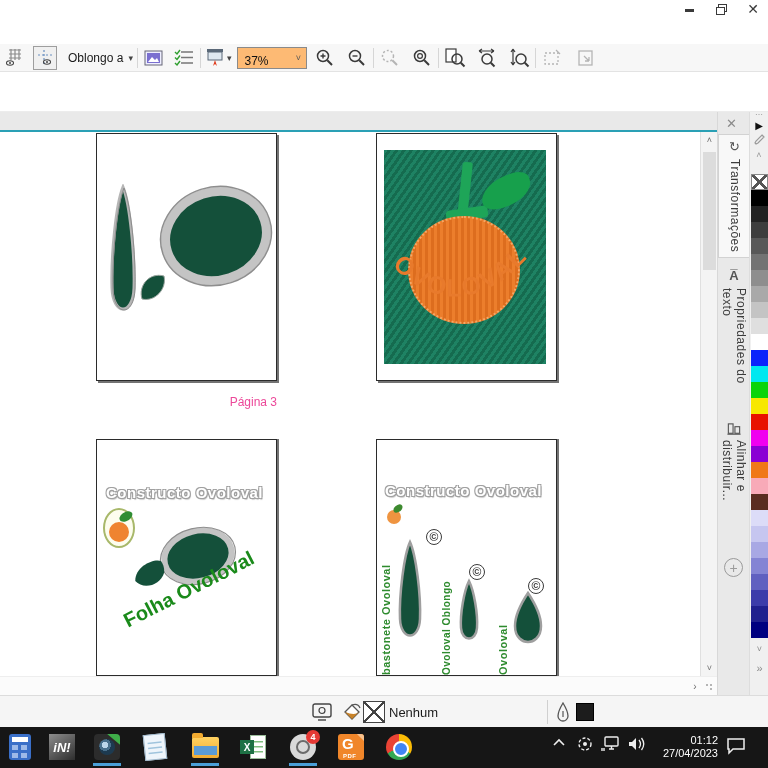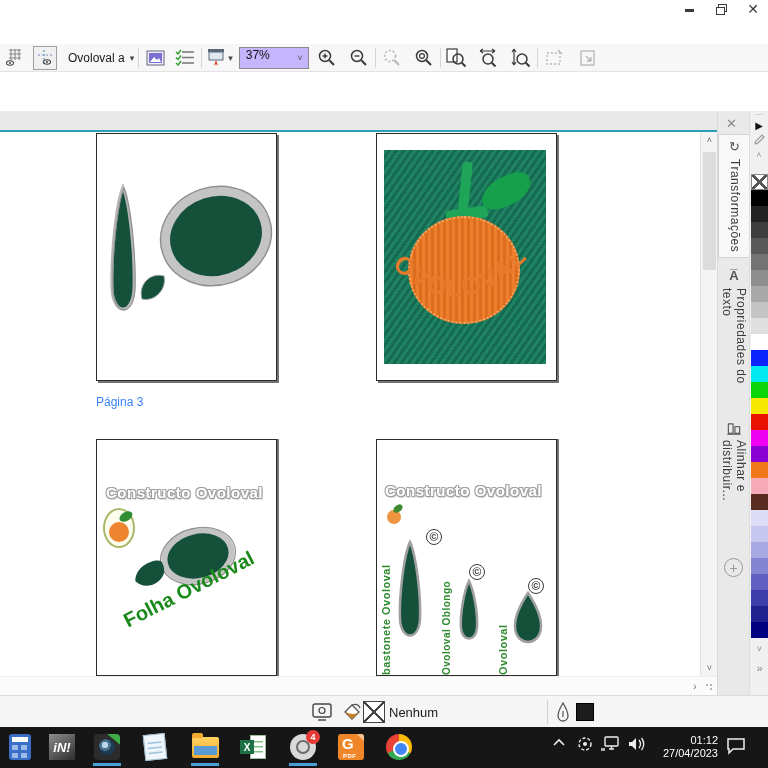--- a/index.html
+++ b/index.html
@@ -19,34 +19,34 @@
   .menu-item { position:absolute; left:22px; top:5px; font-size:13px; color:#1a1a1a; padding:2px 4px; }
   .menu-clip { position:absolute; left:0; top:8px; width:5px; height:10px; background:#9a8f86; }
   .user-btn { position:absolute; right:4px; top:3px; width:17px; height:19px; border:1px solid #c9c9c9; background:#f2f2f2; display:flex; align-items:center; justify-content:center; }
 
   .toolbar { position:absolute; left:0; top:44px; width:768px; height:28px; background:#f7f7f7; border-bottom:1px solid #e3e3e3; display:flex; align-items:center; }
   .tb { display:flex; align-items:center; justify-content:center; height:24px; min-width:24px; }
   .tb-sep { width:1px; height:20px; background:#d6d6d6; margin:0 4px; }
   .tb-box { border:1px solid #9e9e9e; background:#f0f0f0; }
   .tb-label { font-size:12px; color:#1a1a1a; padding:0 3px; }
   .caret { font-size:9px; color:#444; margin-left:2px; }
-  .combo { width:70px; height:22px; border:1px solid #8a8a8a; background:#c4b5fd; display:flex; align-items:flex-start; margin:0 6px; }
+  .combo { width:70px; height:22px; border:1px solid #8a8a8a; background:#fdba74; display:flex; align-items:flex-end; margin:0 6px; }
   .combo .val { flex:1; font-size:12px; color:#111; padding-left:6px; }
   .combo .dd { width:16px; height:100%; display:flex; align-items:center; justify-content:center; color:#555; font-size:9px; }
   .dim { opacity:.35; }
 
   .propbar-blank { position:absolute; left:0; top:72px; width:768px; height:40px; background:#fff; border-bottom:1px solid #ececec; }
   .gray-strip { position:absolute; left:0; top:112px; width:717px; height:18px; background:#e9e9e9; }
   .teal-line { position:absolute; left:0; top:130px; width:717px; height:2px; background:#2aa0b5; }
 
   
   .canvas { position:absolute; left:0; top:132px; width:700px; height:544px; background:#fff; overflow:hidden; }
   .page { position:absolute; background:#fff; border:1px solid #2b2b2b; }
   .page.shadowed { box-shadow:2px 2px 0 rgba(40,40,40,.65); }
-  .page-label { position:absolute; font-size:12px; color:#3b82f6; text-align:left; width:181px; }
+  .page-label { position:absolute; font-size:12px; color:#ec4899; text-align:right; width:181px; }
 
   .outline-text { font-weight:bold; color:#fff; letter-spacing:.5px;
     text-shadow:-1px -1px 0 #a0a0a0, 1px -1px 0 #a0a0a0, -1px 1px 0 #a0a0a0, 1px 1px 0 #a0a0a0, 1px 2px 1px rgba(0,0,0,.2); }
 
   
   .photo { position:absolute; left:7px; top:16px; width:162px; height:214px;
     background:repeating-linear-gradient(125deg,#1e8263 0 3px,#156b4f 3px 6px); }
   .orange-ball { position:absolute; left:24px; top:66px; width:112px; height:108px; border-radius:50%;
     background:repeating-linear-gradient(90deg,#ec7e2c 0 3px,#dd6d1e 3px 6px); border:2px dotted #f5a765; }
   .stem { position:absolute; left:76px; top:12px; width:10px; height:56px; background:#1ea558; transform:rotate(6deg); border-radius:3px; }
@@ -173,21 +173,21 @@
     </div>
     <div class="tb tb-box" style="margin-left:6px;">
       <svg width="18" height="18" viewBox="0 0 18 18">
         <path d="M2 6 H16" stroke="#6a8fc0" stroke-width="1.2" stroke-dasharray="2 2"></path>
         <path d="M8 1 V15" stroke="#6a8fc0" stroke-width="1.2" stroke-dasharray="2 2"></path>
         <ellipse cx="11" cy="13" rx="3.5" ry="2.2" fill="none" stroke="#444" stroke-width="1.1"></ellipse>
           <circle cx="11" cy="13" r="1" fill="#444"></circle>
       </svg>
     </div>
     <div class="tb" style="margin-left:8px;">
-      <span class="tb-label">Ovoloval a</span>
+      <span class="tb-label">Oblongo a</span>
       <span class="caret">▾</span>
     </div>
     <div class="tb-sep"></div>
     <div class="tb">
       <svg width="19" height="16" viewBox="0 0 19 16">
         <rect x="1" y="1" width="17" height="14" fill="#eef" stroke="#667"></rect>
         <rect x="3" y="3" width="13" height="10" fill="#7a6fd0"></rect>
         <path d="M4 12 L8 7 L11 10 L13 8 L15 12 Z" fill="#fff"></path>
       </svg>
     </div>

